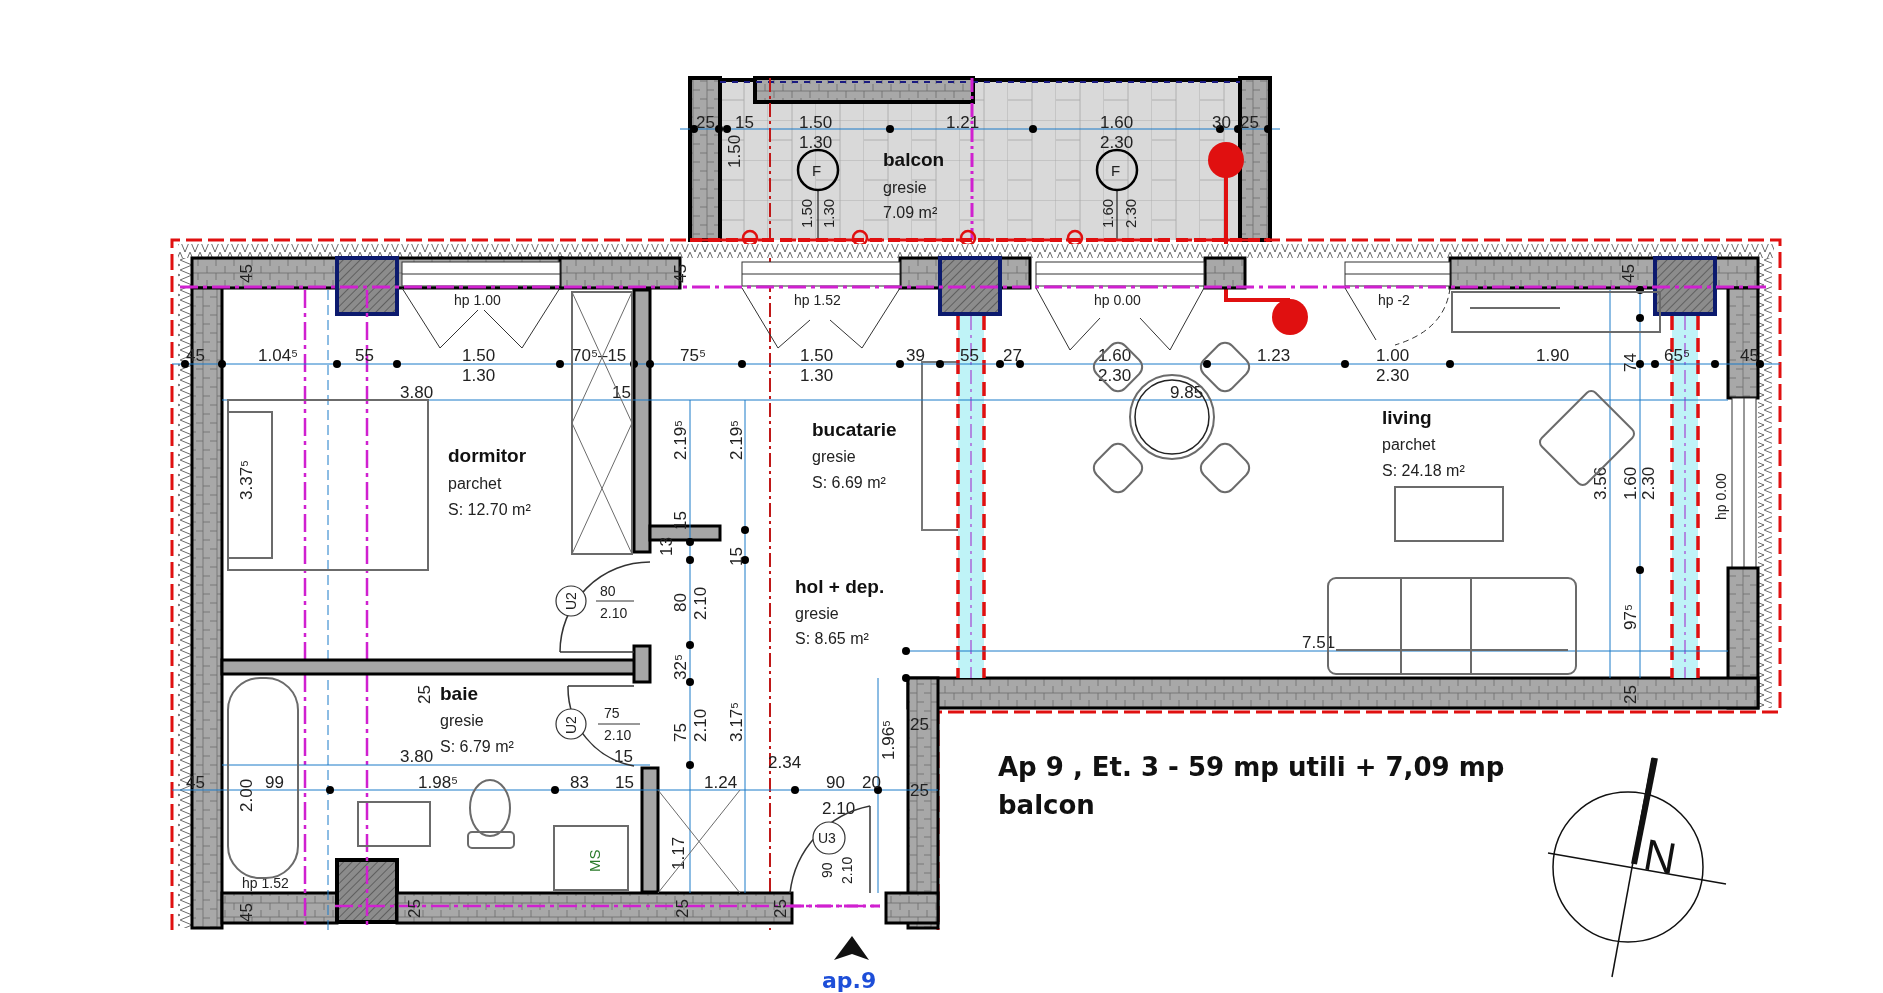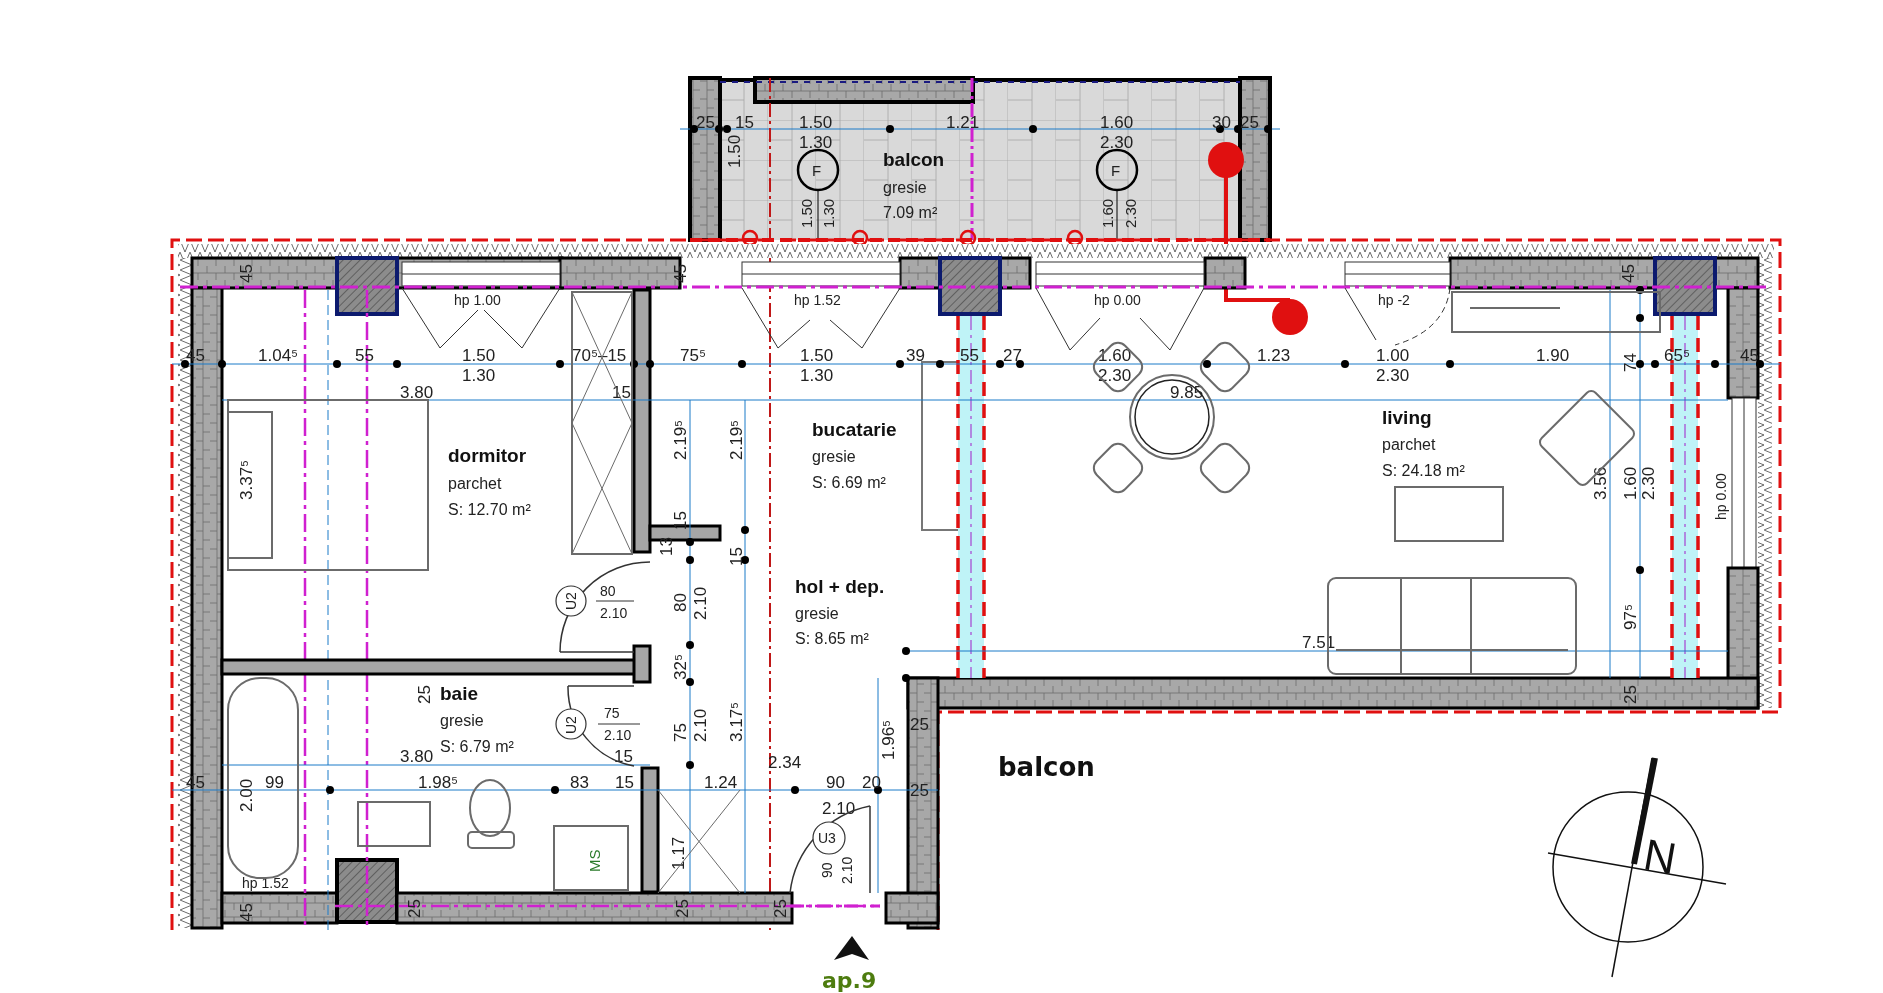--- a/index.html
+++ b/index.html
@@ -4,21 +4,21 @@
 <style>
   html,body{margin:0;padding:0;background:#ffffff;}
   body{width:1883px;height:993px;overflow:hidden;position:relative;font-family:"Liberation Sans",sans-serif;}
   svg{position:absolute;left:0;top:0;}
   .dim{font-family:"Liberation Sans",sans-serif;font-size:17px;fill:#222;}
   .dims{font-family:"Liberation Sans",sans-serif;font-size:15px;fill:#222;}
   .room-name{font-family:"Liberation Sans",sans-serif;font-size:19px;font-weight:bold;fill:#111;}
   .room-sub{font-family:"Liberation Sans",sans-serif;font-size:16px;fill:#222;}
   .hp{font-family:"Liberation Sans",sans-serif;font-size:14px;fill:#222;}
   .title{position:absolute;left:998px;top:748px;font-family:"DejaVu Sans",sans-serif;font-weight:bold;font-size:26px;line-height:38px;color:#111;}
-  .entry-label{position:absolute;left:822px;top:968px;font-family:"DejaVu Sans",sans-serif;font-weight:bold;font-size:22px;color:#4d7c0f;}
+  .entry-label{position:absolute;left:822px;top:968px;font-family:"DejaVu Sans",sans-serif;font-weight:bold;font-size:22px;color:#1d4ed8;}
 </style>
 </head>
 <body>
 
 <svg width="1883" height="993" viewBox="0 0 1883 993" xmlns="http://www.w3.org/2000/svg">
   <defs>
     <pattern id="brick" width="18" height="14" patternUnits="userSpaceOnUse">
       <rect width="18" height="14" fill="#a8a8a8"></rect>
       <path d="M0 7 H18 M9 0 V7 M0 7 V14 M18 7 V14" stroke="#6b6b6b" stroke-width="0.8" fill="none"></path>
     </pattern>
@@ -431,15 +431,16 @@
   <g>
     <circle cx="1628" cy="867" r="75" fill="none" stroke="#111" stroke-width="1.5"></circle>
     <line x1="1548" y1="853" x2="1726" y2="884" stroke="#111" stroke-width="1.5"></line>
     <line x1="1612" y1="977" x2="1652" y2="758" stroke="#111" stroke-width="1.5"></line>
     <line x1="1634" y1="864" x2="1655" y2="758" stroke="#111" stroke-width="6"></line>
     <text x="1645" y="872" transform="rotate(10 1662 852)" font-family="Liberation Sans, sans-serif" font-size="44" fill="#111">N</text>
   </g>
 </svg>
 
 <div class="title">
+  <div>Ap 9 , Et. 3 - 59 mp utili + 7,09 mp</div>
   <div>balcon</div>
 </div>
 <div class="entry-label">ap.9</div>
 
 </body></html>

